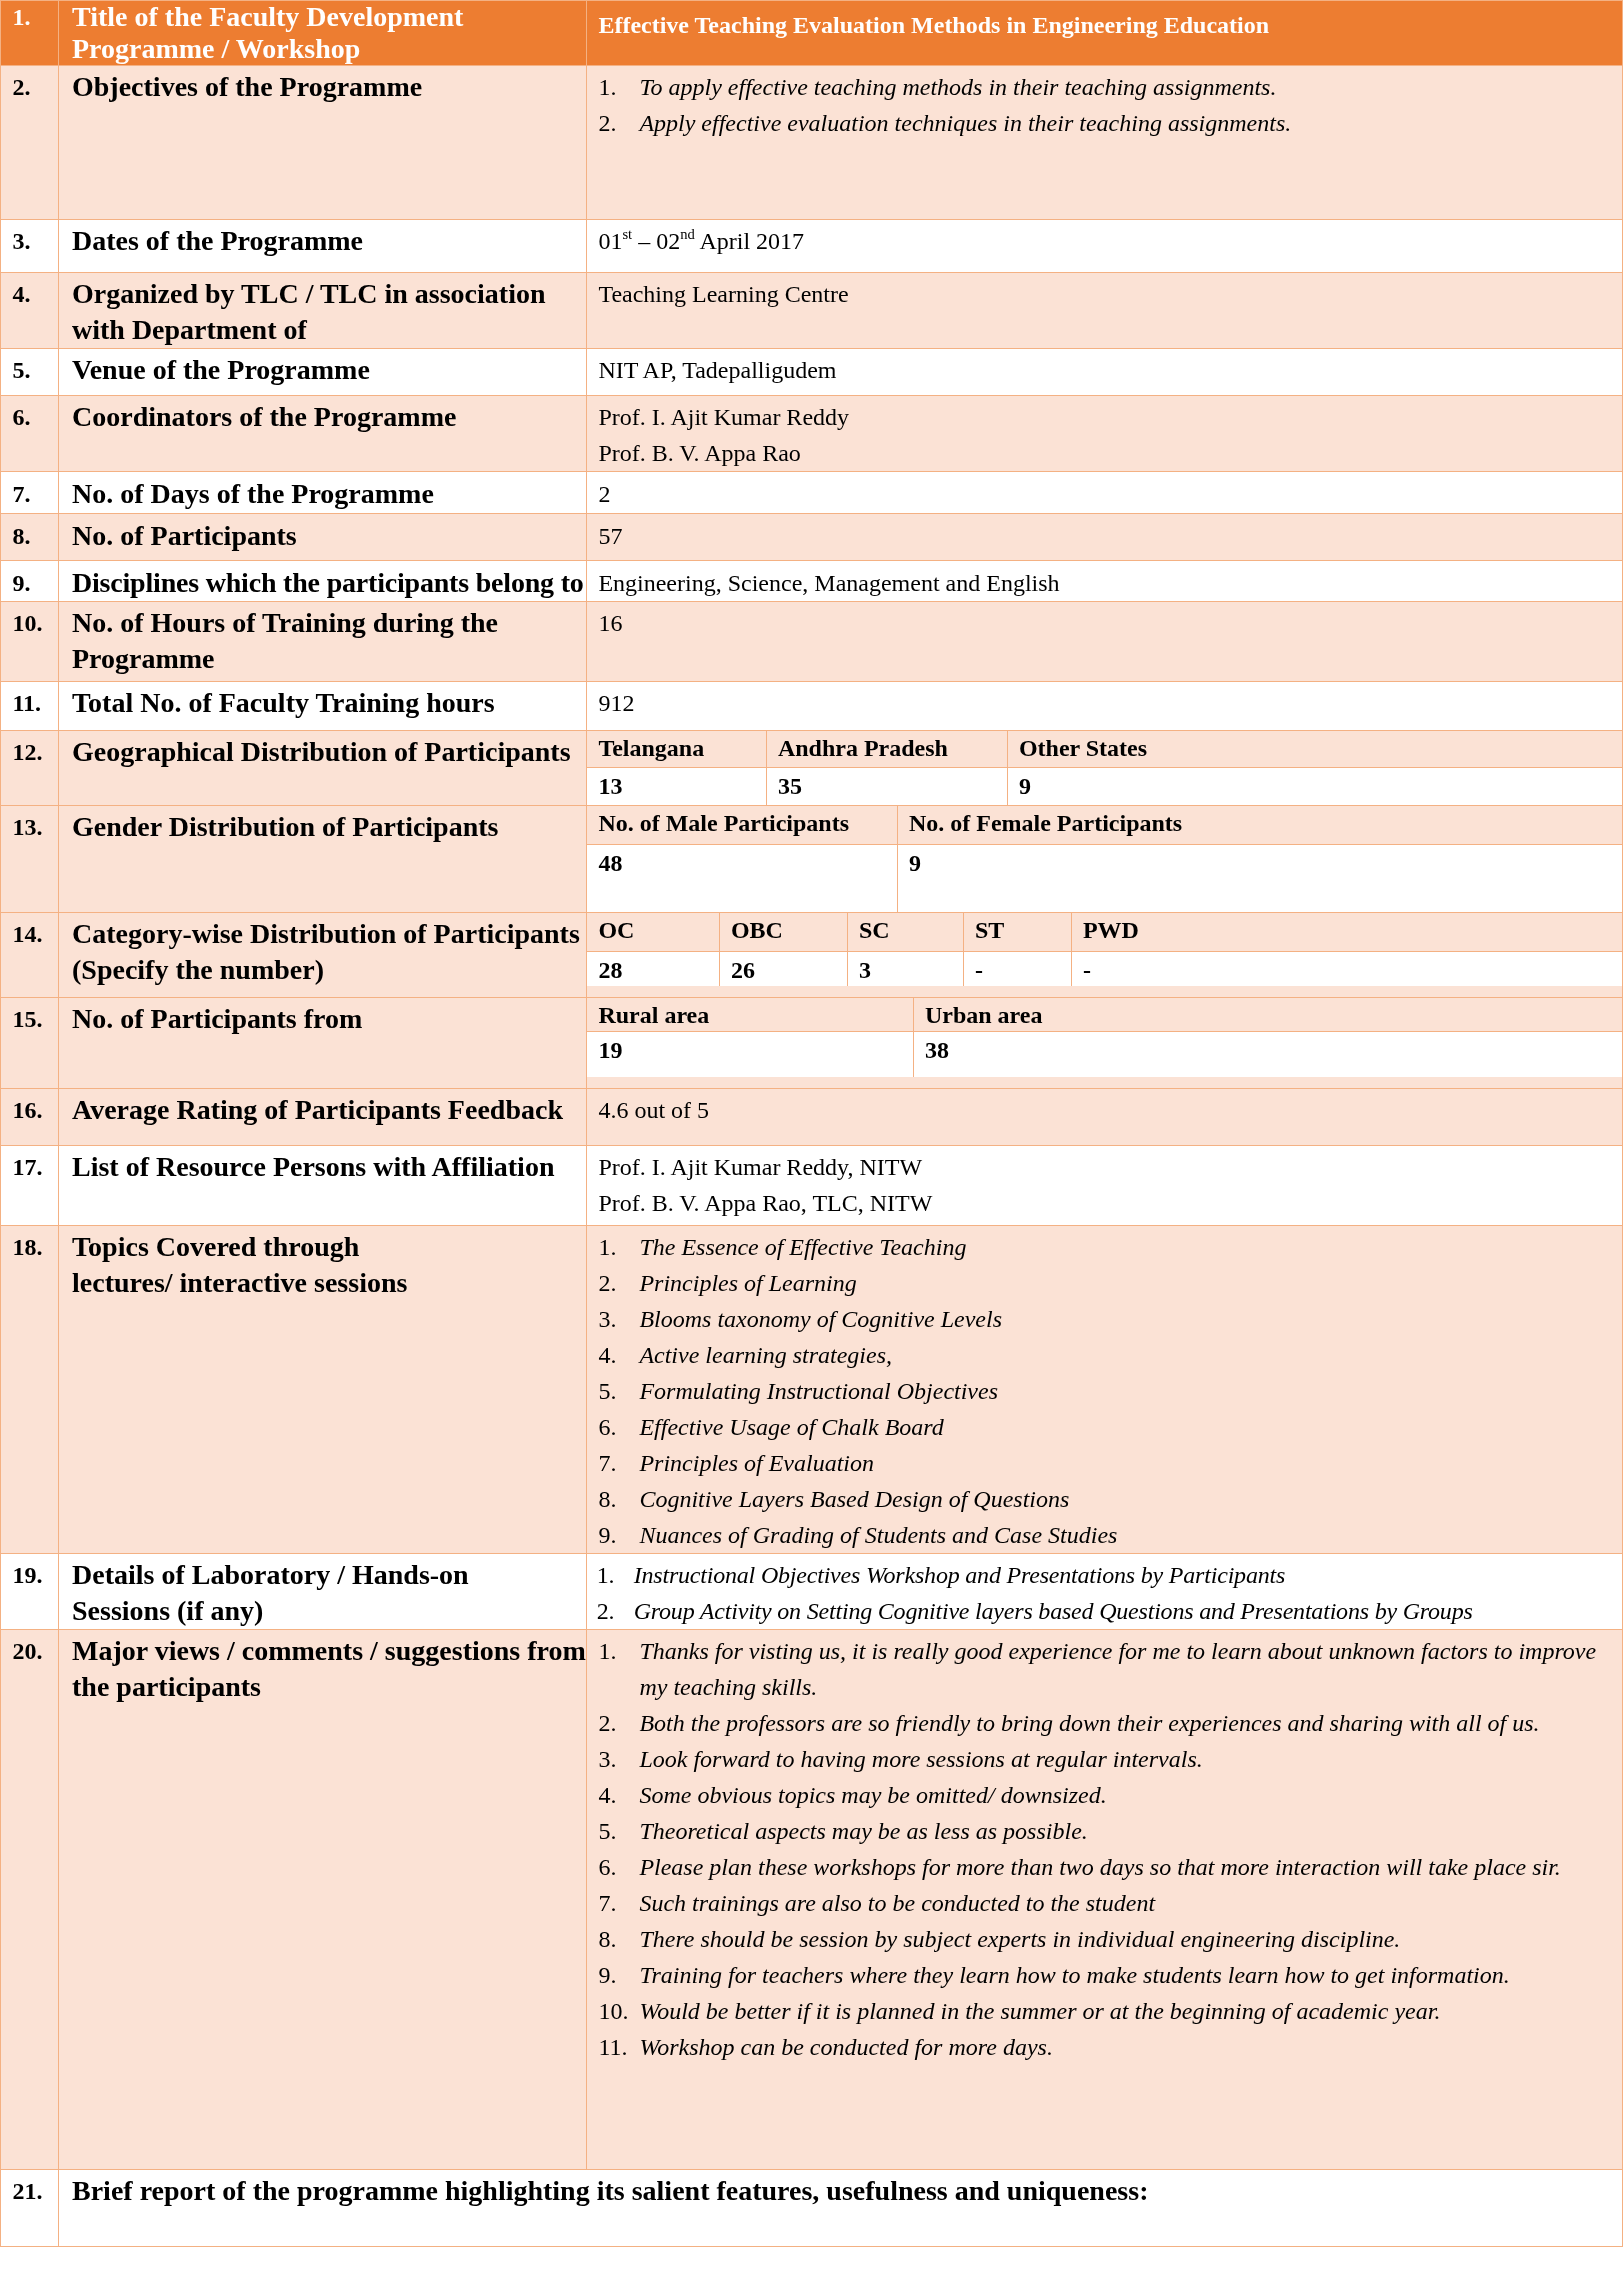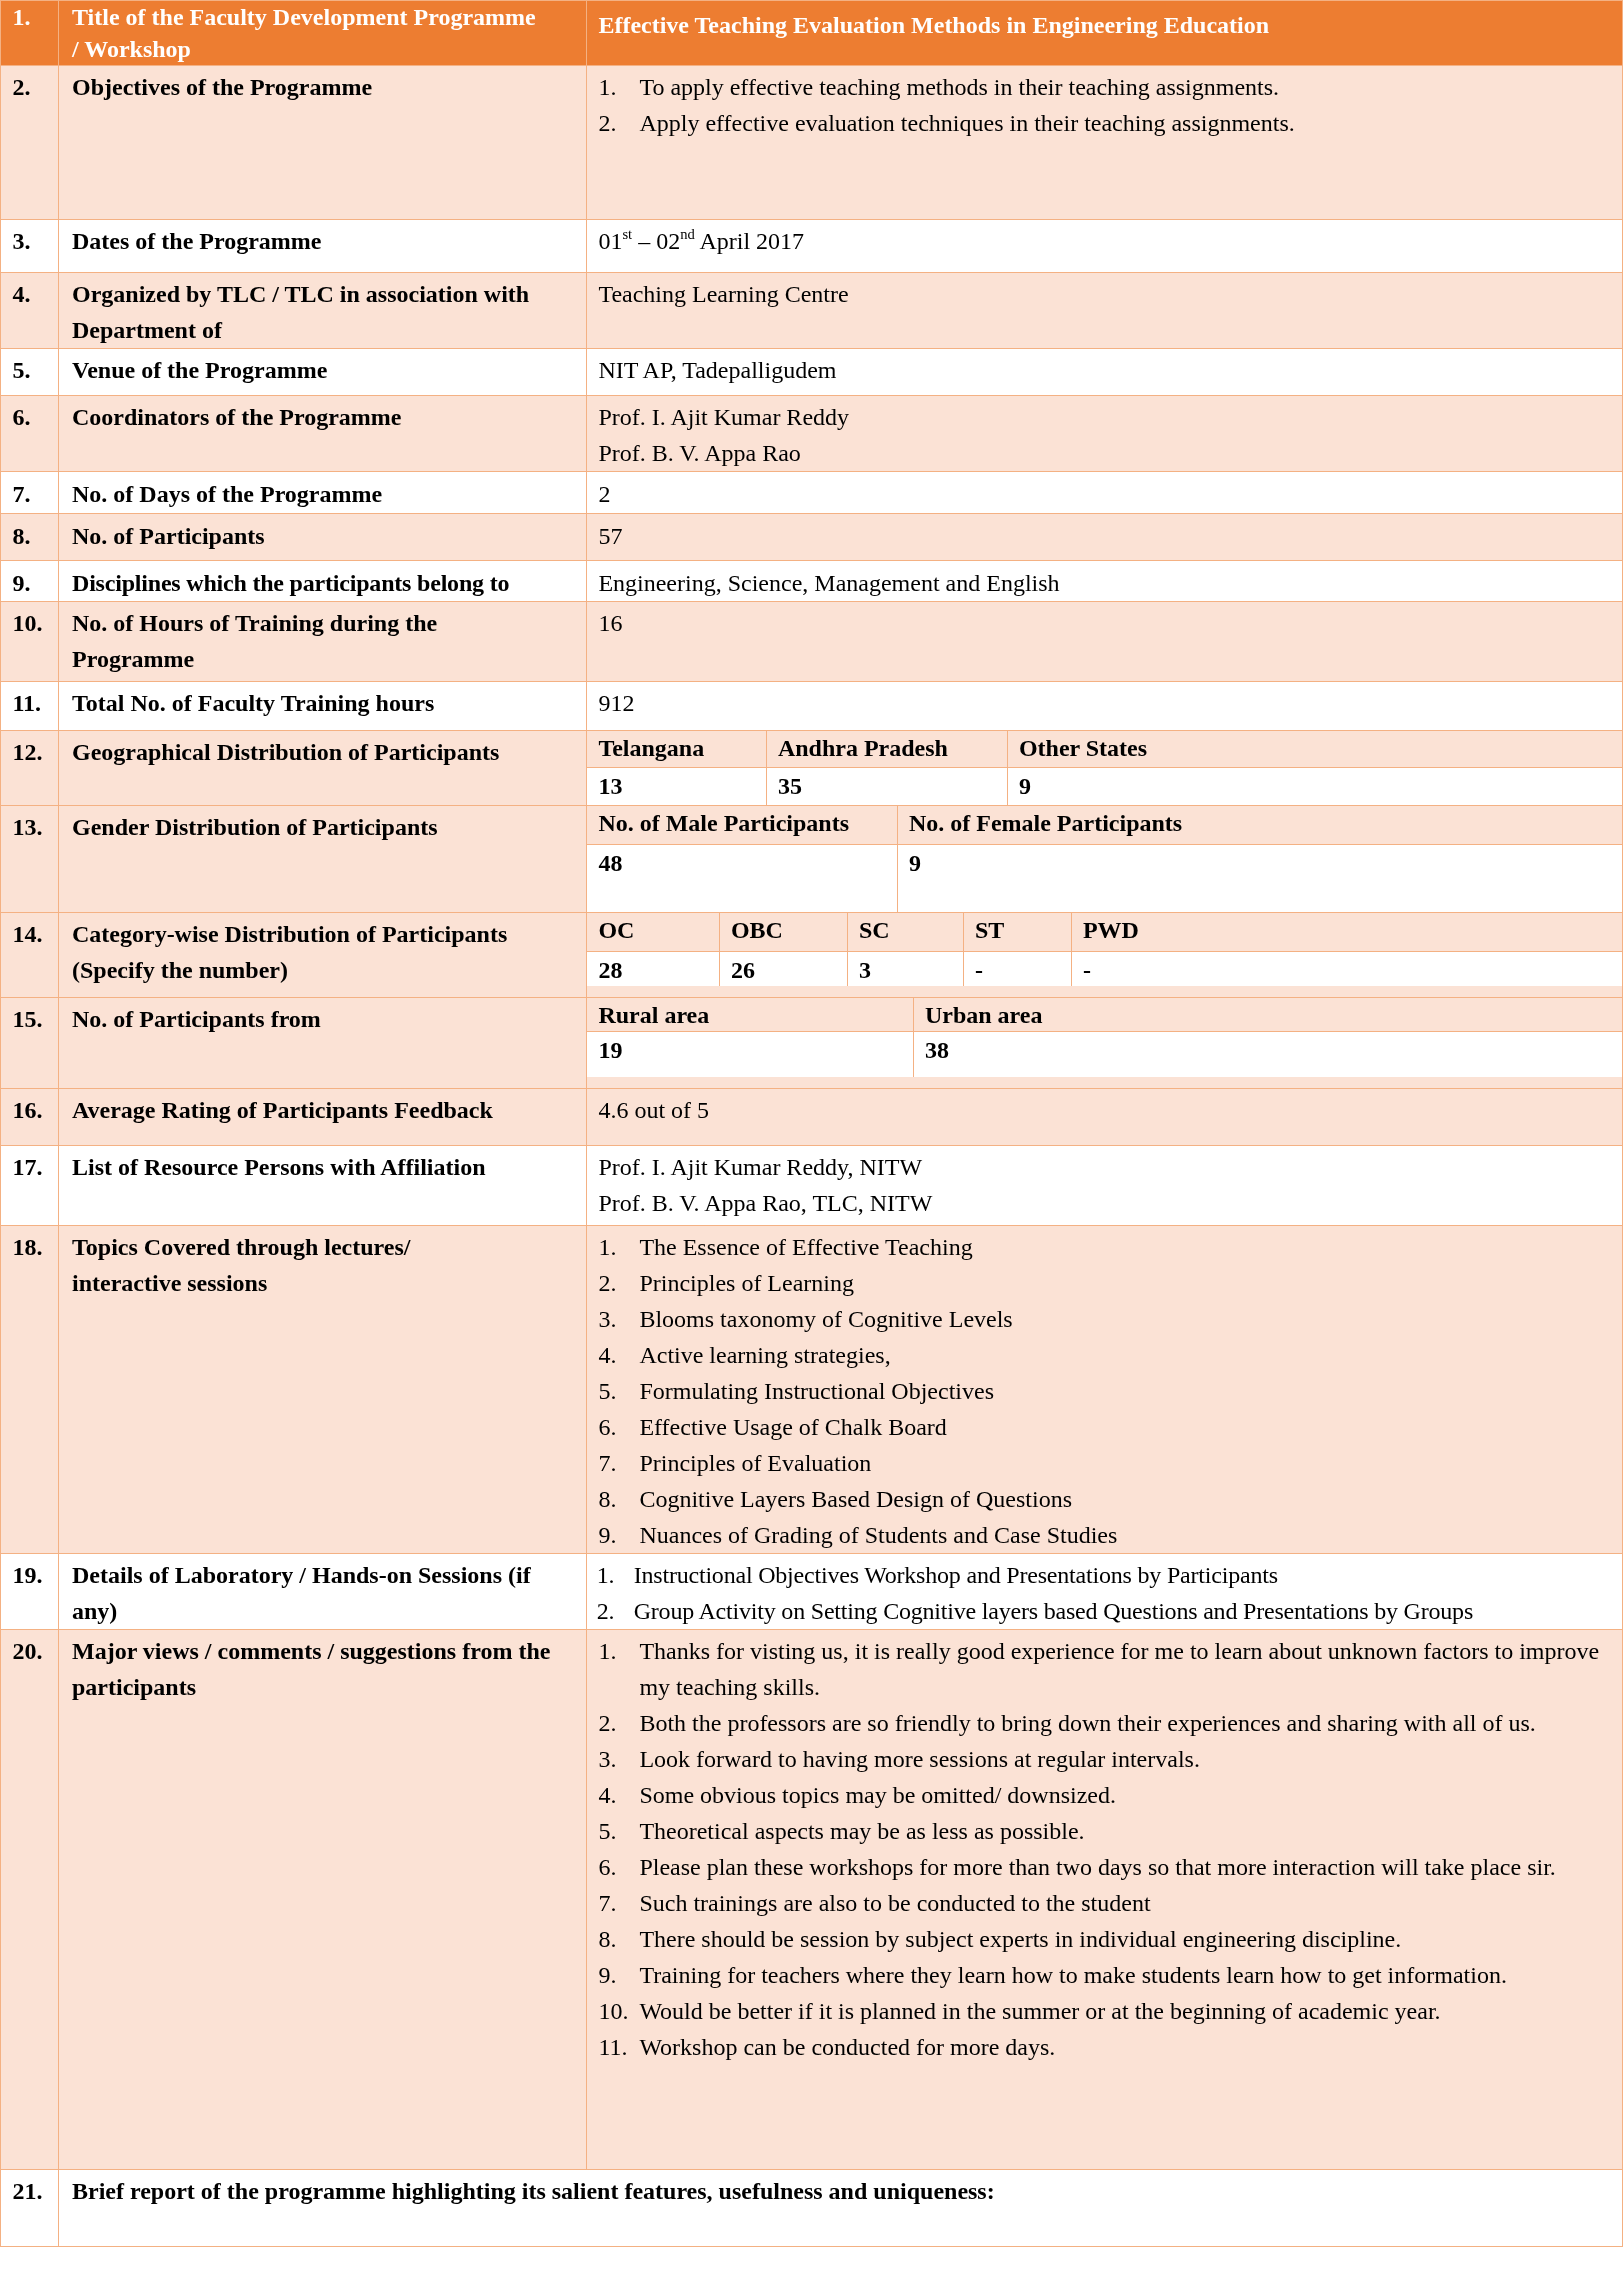--- a/index.html
+++ b/index.html
@@ -8,27 +8,27 @@
   .doc { position: absolute; left: 0; top: 0; width: 1623px; }
   table.main { border-collapse: collapse; width: 1623px; table-layout: fixed; }
   table.main > tbody > tr > td { border: 1.6px solid #f4b183; vertical-align: top; padding: 0; }
   .c-num { width: 58px; }
   .c-lbl { width: 528px; }
   .c-val { width: auto; }
   .peach { background: #fbe2d5; }
   .white { background: #ffffff; }
   .orange { background: #ed7d31; color: #ffffff; }
   .num { font-weight: bold; font-size: 24px; line-height: 36px; padding: 3.2px 0 0 11.4px; }
-  .lbl { font-weight: bold; font-size: 24px; line-height: 36px; padding: 3.2px 0 0 13px; }
+  .lbl { font-weight: bold; font-size: 28px; line-height: 36px; padding: 3.2px 0 0 13px; }
   .val { font-size: 24px; line-height: 36px; padding: 3.2px 0 0 11.4px; }
   .orange .num, .orange .lbl, .orange .val { font-weight: bold; color: #fff; }
   ol.list { margin: 0; padding: 0; list-style: none; }
   ol.list li { display: flex; }
   ol.list li .ln { width: 41px; flex: 0 0 41px; }
-  ol.list li .lt { flex: 1; padding-right: 8px; }
+  ol.list li .lt { flex: 1; padding-right: 8px; font-style: italic; }
   table.sub { border-collapse: collapse; width: 100%; table-layout: fixed; }
   table.sub td { border: 1.6px solid #f4b183; padding: 1.6px 0 0 11.4px; font-size: 24px; line-height: 32px; vertical-align: top; font-weight: bold; }
   table.sub tr:first-child td { border-top: none; }
   table.sub tr:last-child td { border-bottom: none; margin-top: 13px; }
   table.sub td:first-child { border-left: none; }
   table.sub td:last-child { border-right: none; }
   .subcell-val { padding: 0 !important; }
   sup { font-size: 14.6px; line-height: 0; vertical-align: 9.7px; }
   .small { font-size: 23px; }
 </style>

